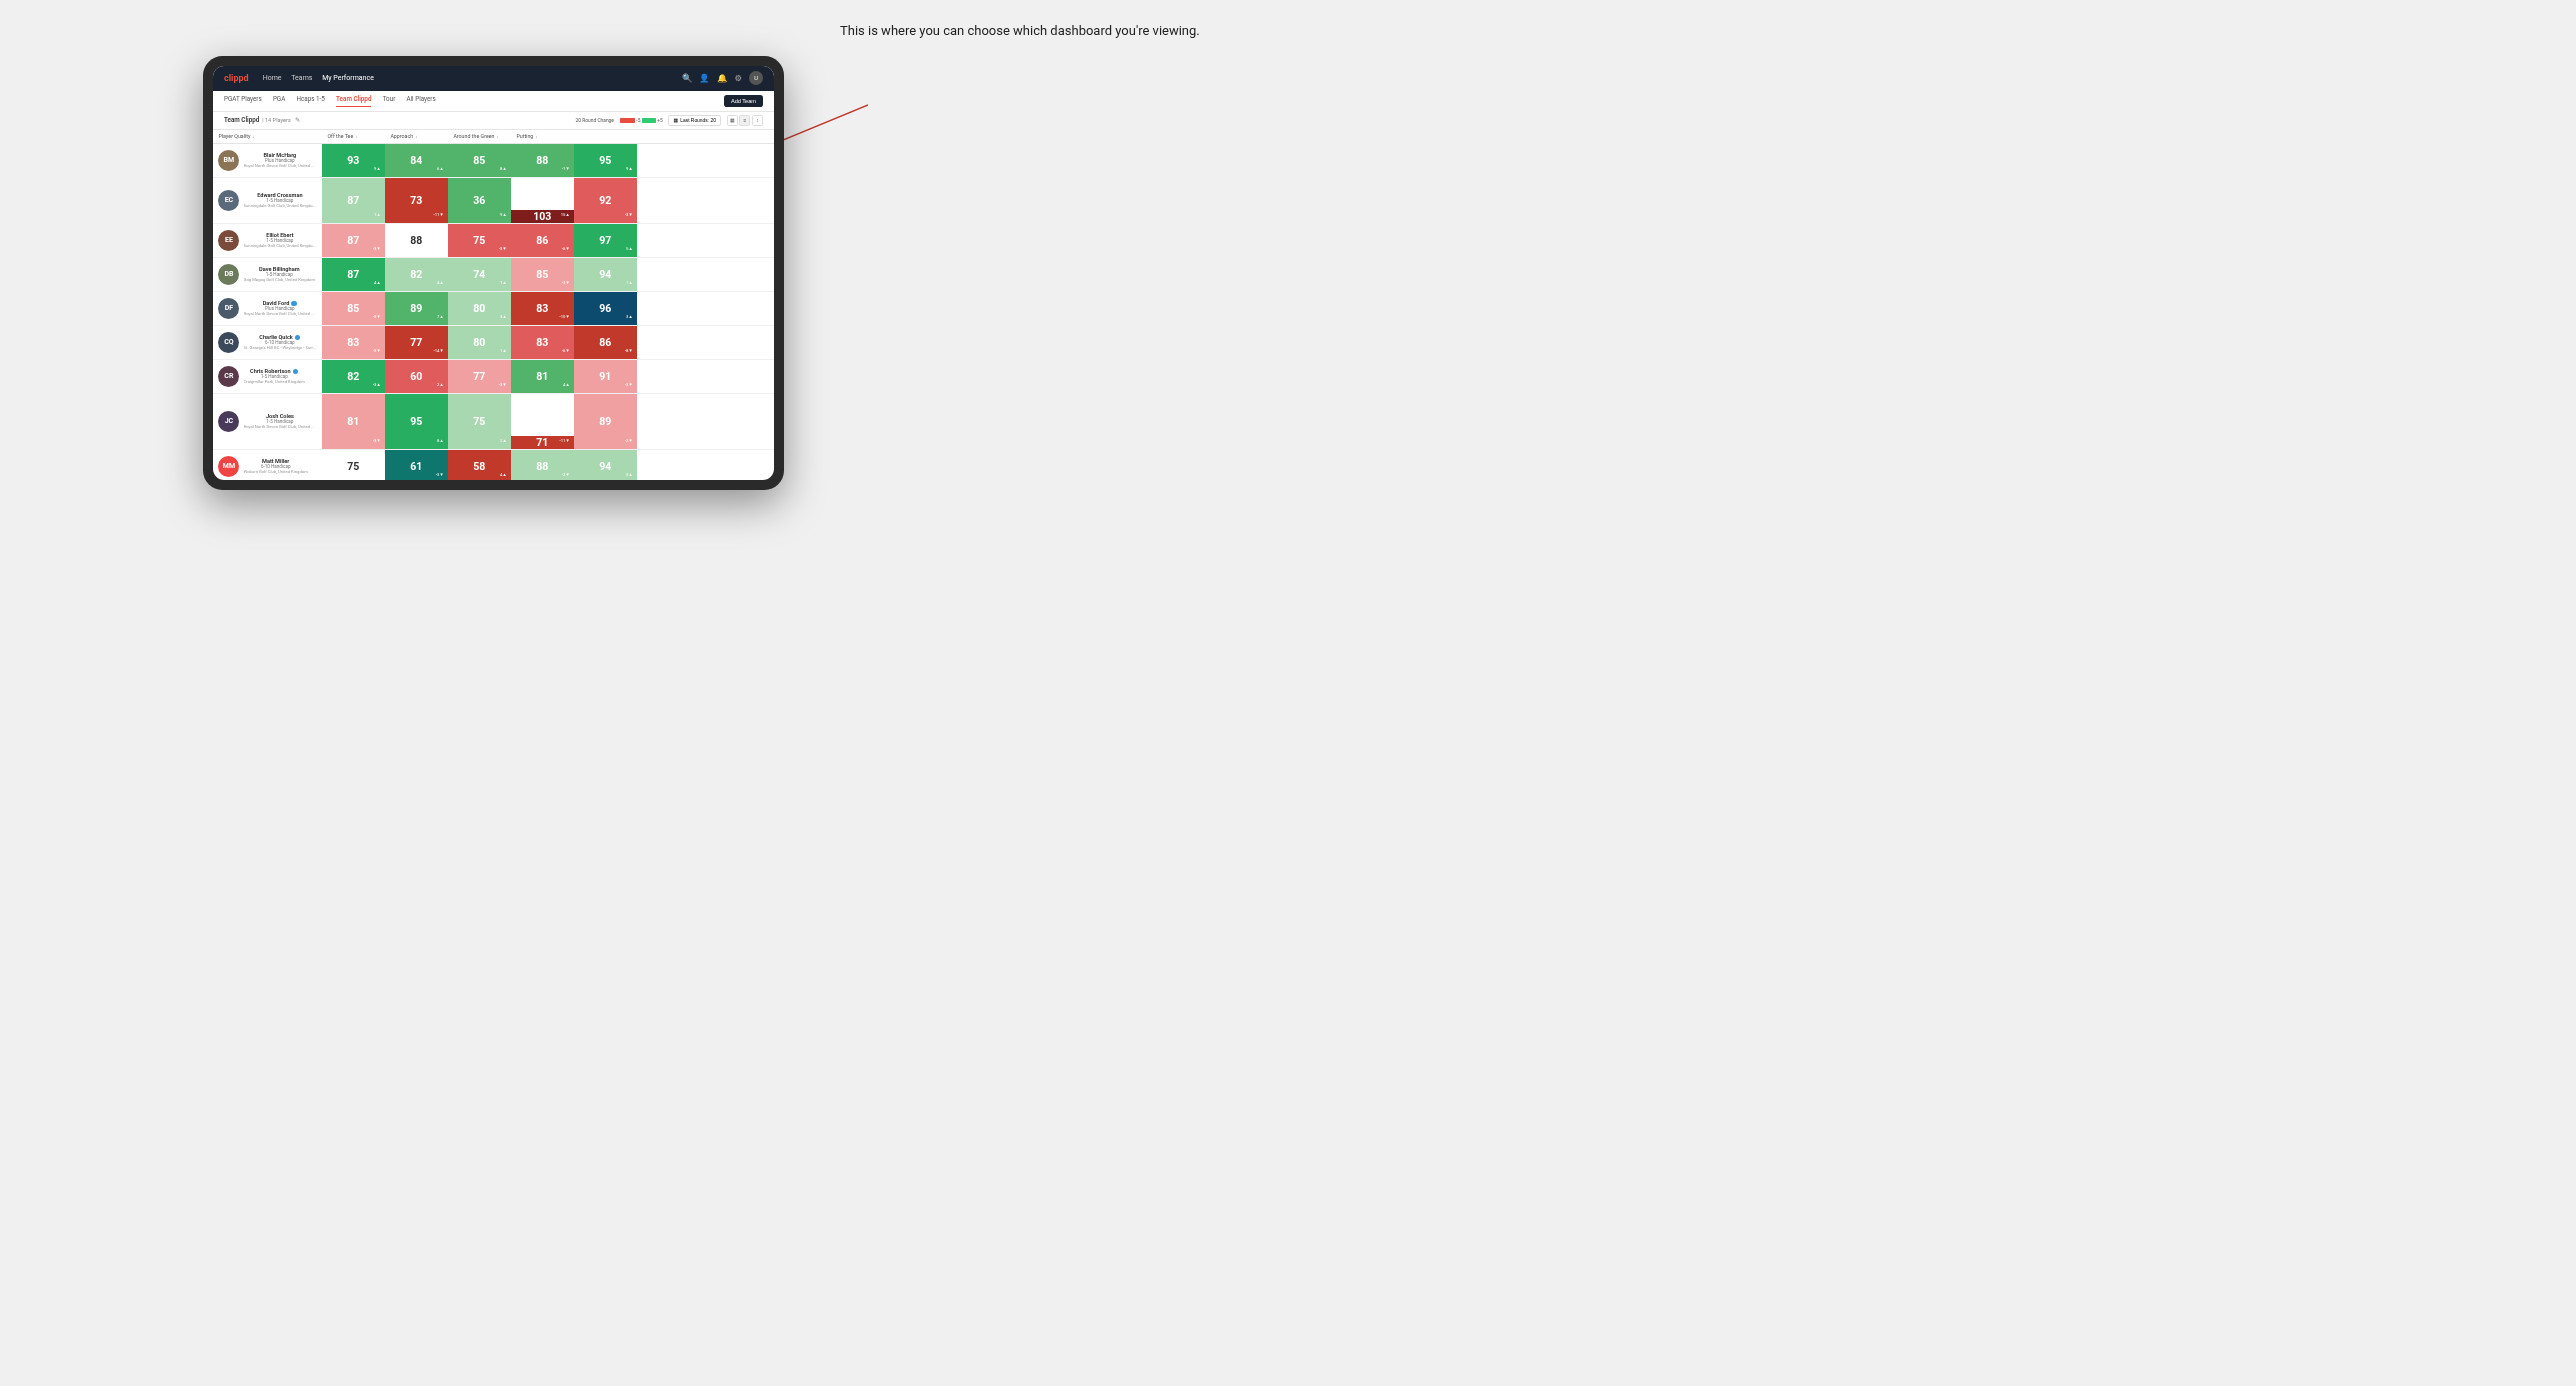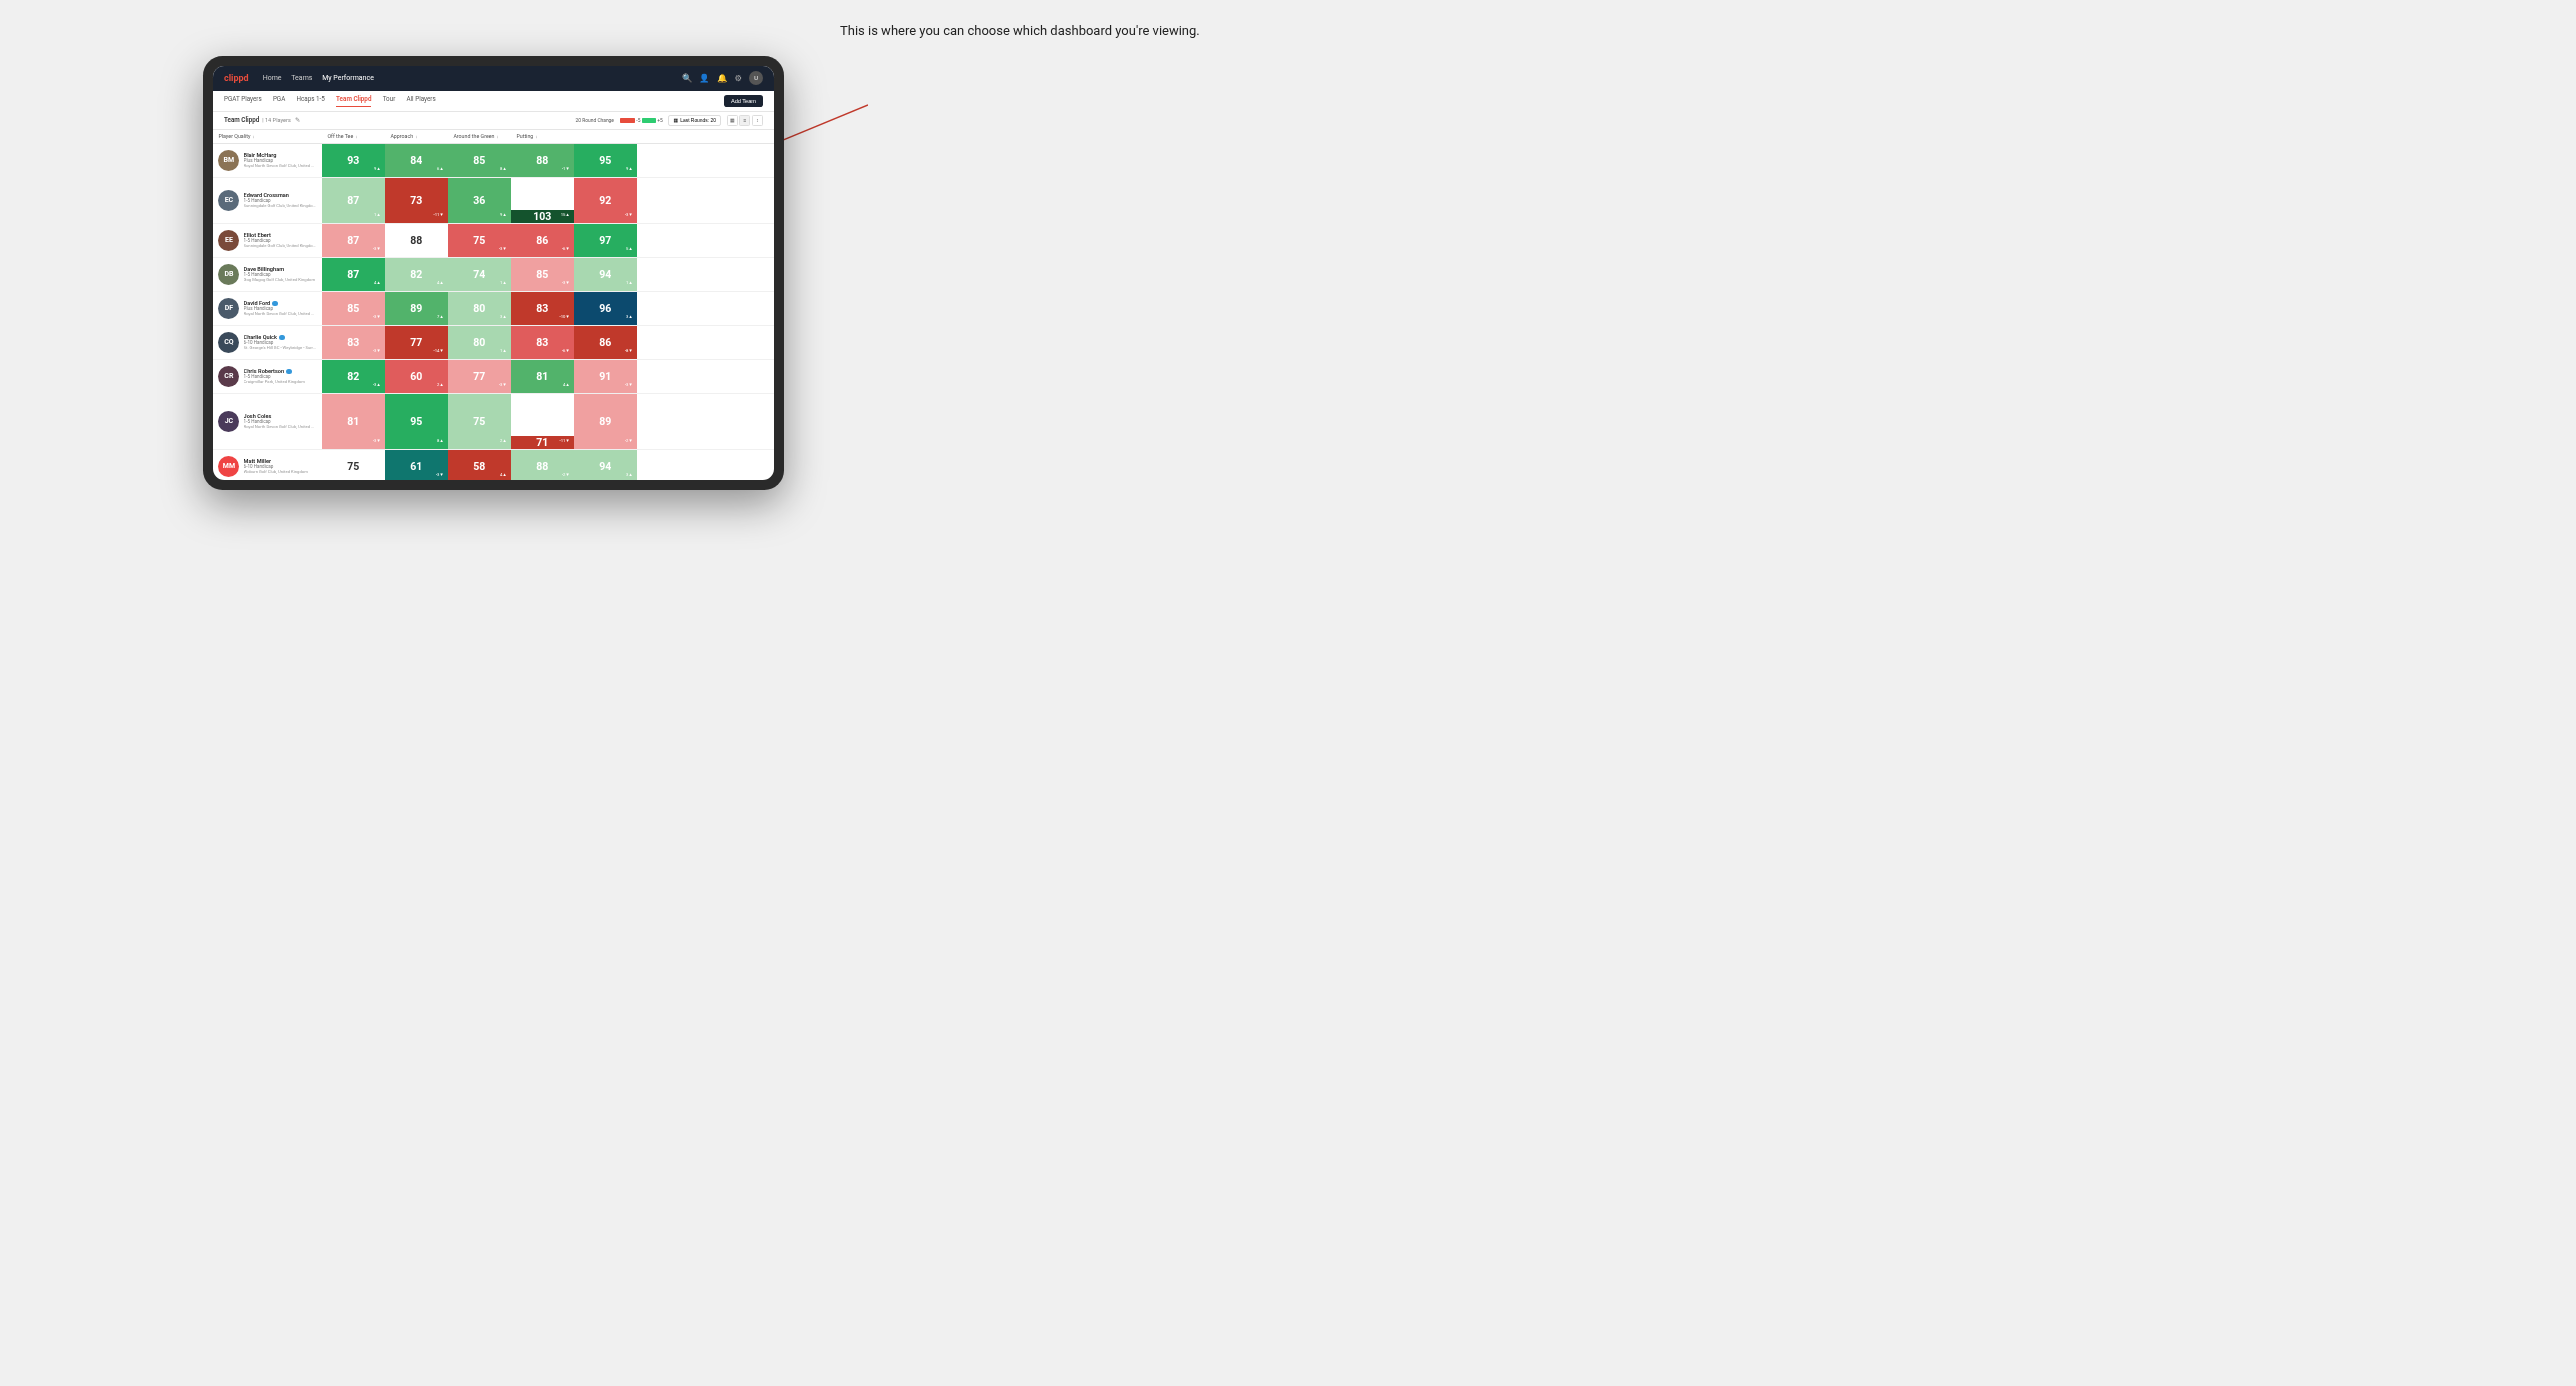--- a/index.html
+++ b/index.html
@@ -264,20 +264,21 @@
       margin-left: 2.1px;
       font-size: 4.2px;
     }
 
     
     .player-row {
       display: grid;
       grid-template-columns: 109px 63px 63px 63px 63px 63px;
       border-bottom: 0.7px solid #f0f0f0;
       min-height: 34px;
+      text-align: center;
     }
 
     .player-info {
       display: flex;
       align-items: center;
       padding: 4.2px 5.6px;
       gap: 4.2px;
     }
 
     .player-avatar {
@@ -535,21 +536,21 @@
               <span class="score-delta" style="font-size: 4.2px; position: absolute; right: 4.2px; bottom: 5.6px;">1▲</span>
             </div>
             <div class="score-cell" style="background: rgb(192, 57, 43); color: rgb(255, 255, 255);">
               <span>73</span>
               <span class="score-delta" style="font-size: 4.2px; position: absolute; right: 4.2px; bottom: 5.6px;">-11▼</span>
             </div>
             <div class="score-cell" style="background: rgb(82, 179, 107); color: rgb(255, 255, 255);">
               <span>36</span>
               <span class="score-delta" style="font-size: 4.2px; position: absolute; right: 4.2px; bottom: 5.6px;">9▲</span>
             </div>
-            <div class="score-cell" style="background: #14532d; color: rgb(255, 255, 255); margin-top: 32px;">
+            <div class="score-cell" style="background: #7f1d1d; color: rgb(255, 255, 255); margin-top: 32px;">
               <span>103</span>
               <span class="score-delta" style="font-size: 4.2px; position: absolute; right: 4.2px; bottom: 5.6px;">15▲</span>
             </div>
             <div class="score-cell" style="background: rgb(224, 92, 92); color: rgb(255, 255, 255);">
               <span>92</span>
               <span class="score-delta" style="font-size: 4.2px; position: absolute; right: 4.2px; bottom: 5.6px;">-3▼</span>
             </div>
           </div>
           <div class="player-row">
             <div class="player-info">

